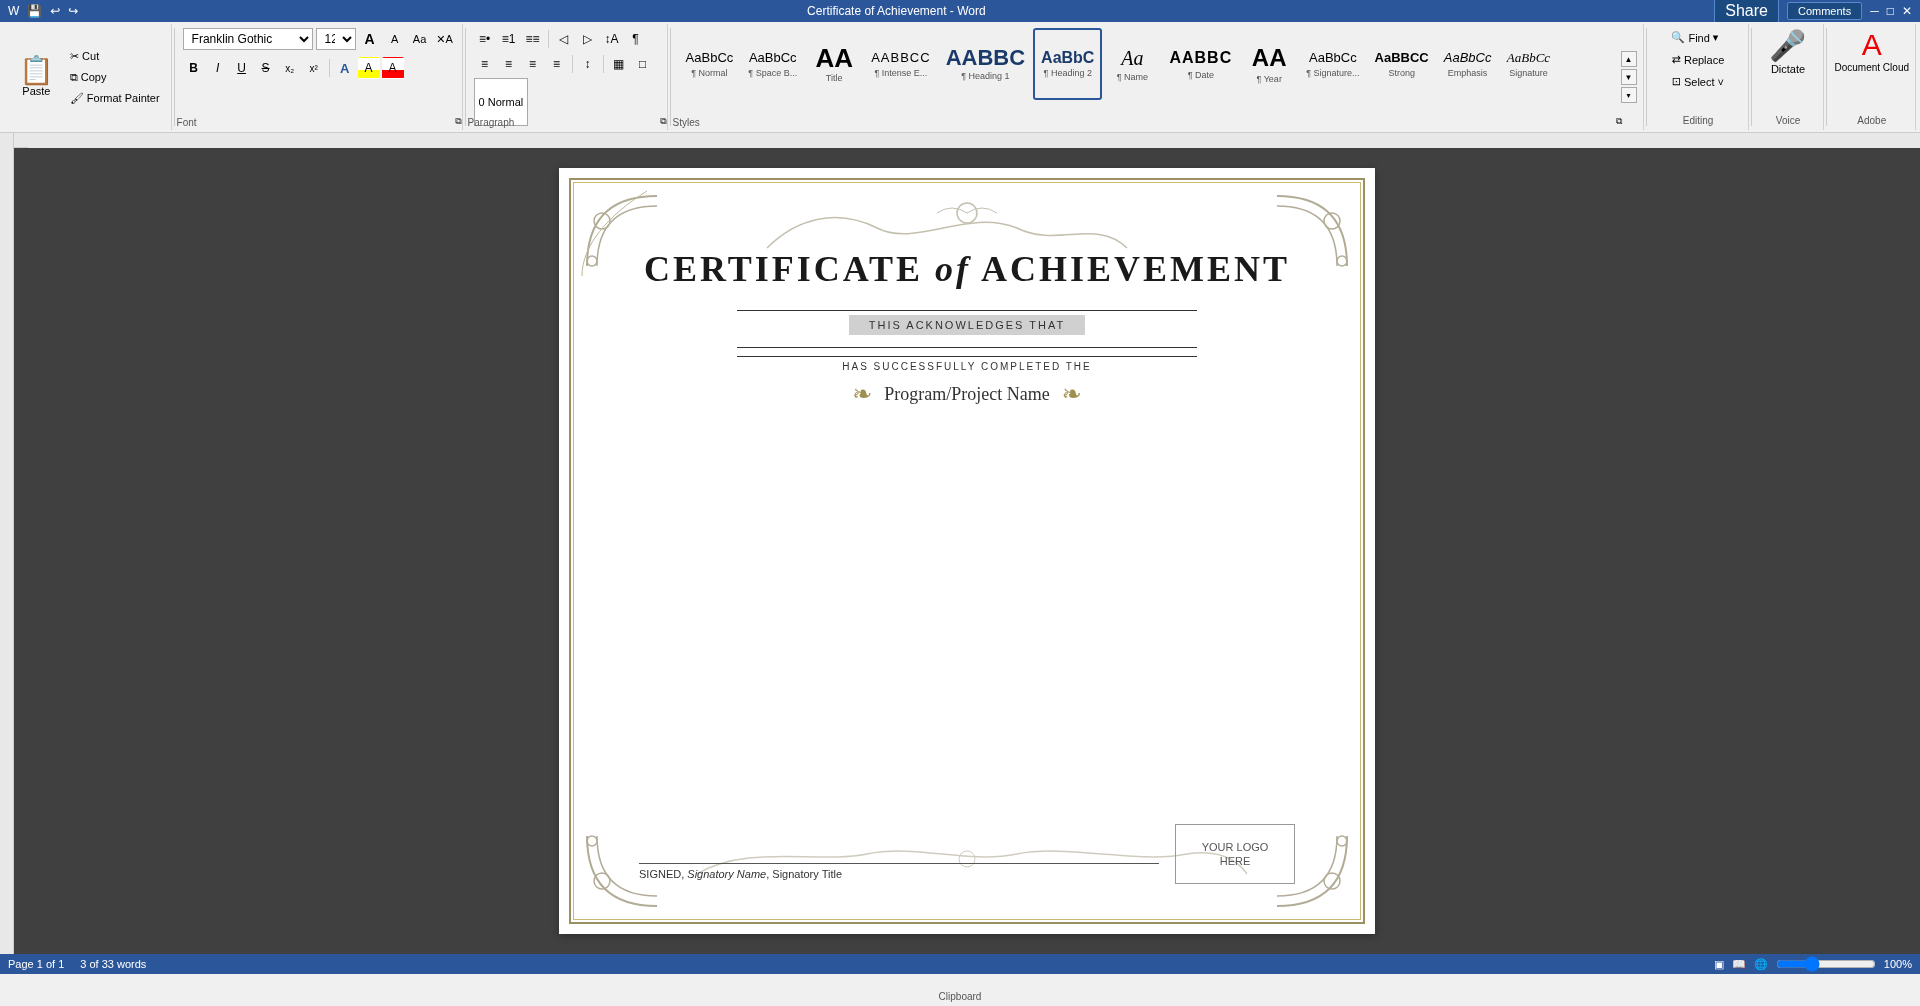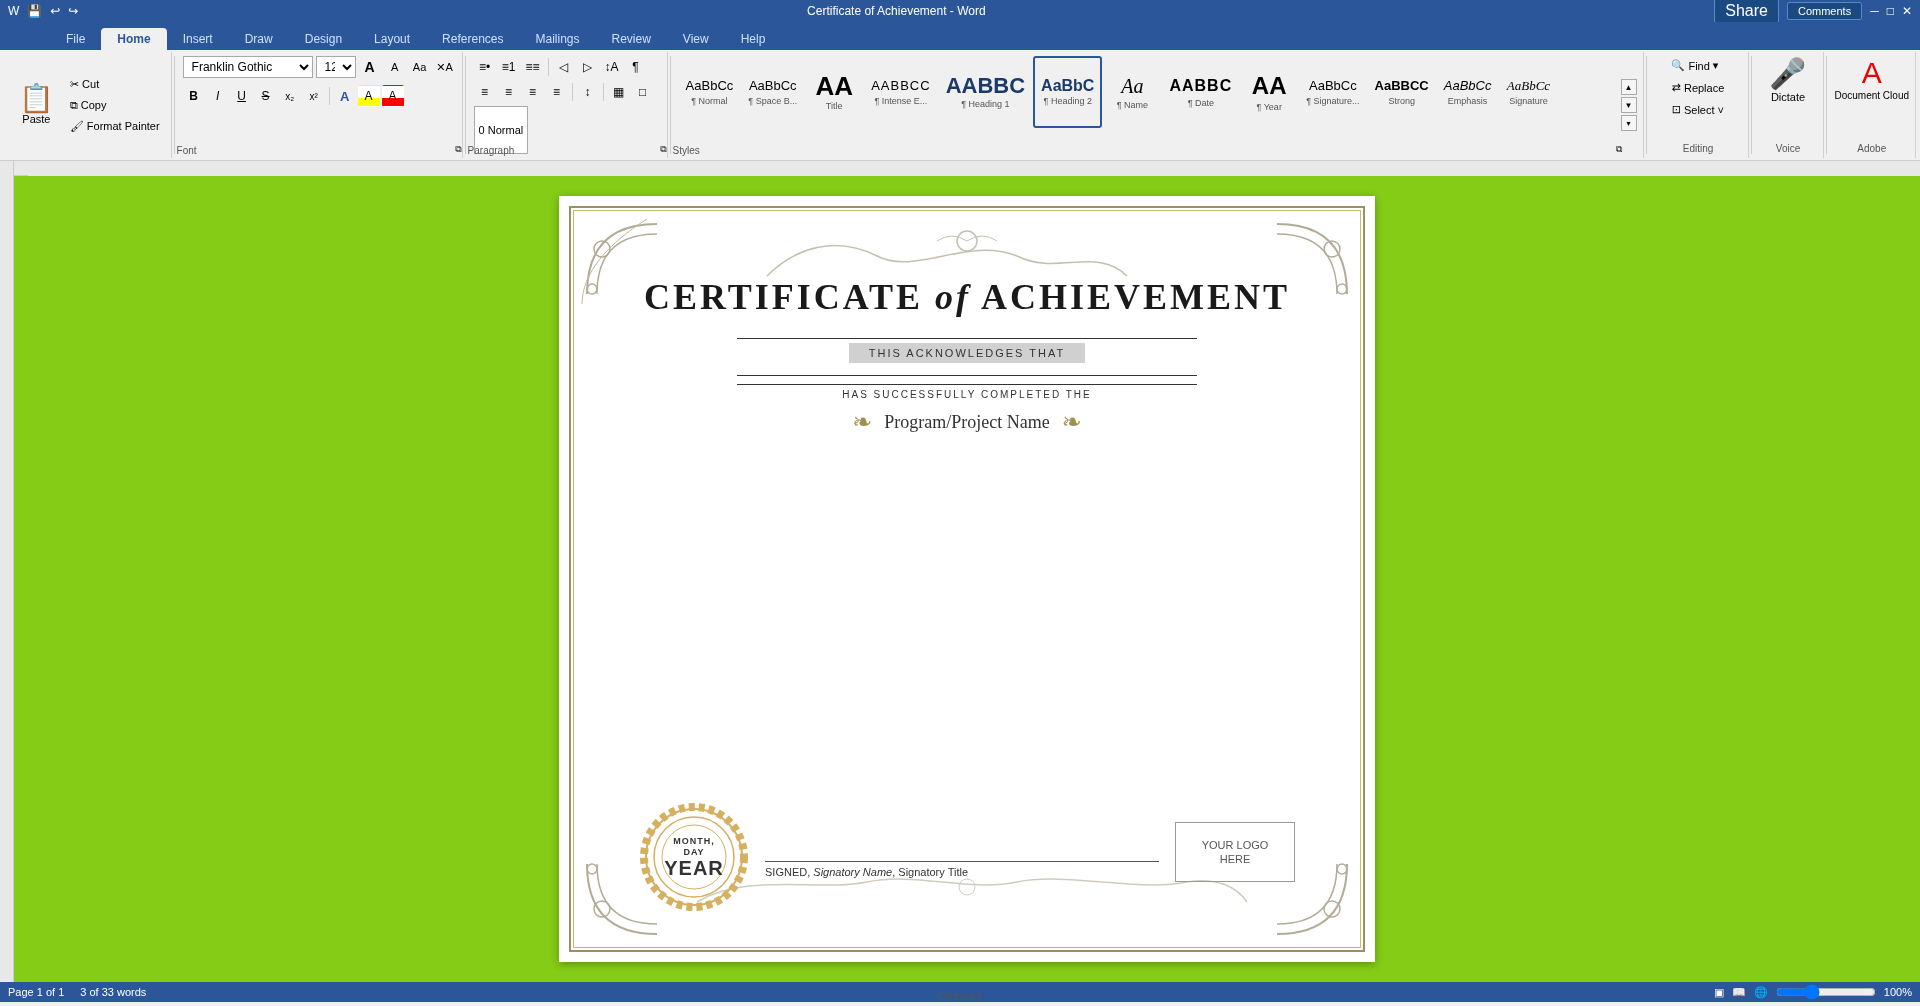--- a/index.html
+++ b/index.html
@@ -151,21 +151,21 @@
     .style-label {
       font-size: 9px;
       color: #555;
       margin-top: 2px;
       text-align: center;
     }
 
     
     .doc-area {
       display: flex;
-      background: #84cc16;
+      background: #404040;
       height: calc(1006px - 22px - 28px - 130px - 20px);
       overflow: auto;
       padding: 20px;
       justify-content: center;
     }
 
     .page {
       background: white;
       width: 816px;
       min-height: 620px;
@@ -409,33 +409,20 @@
     <div style="font-size:12px;">Certificate of Achievement - Word</div>
     <div class="title-bar-right">
       <button style="background:#1a4a80;border:1px solid #5588cc;color:white;padding:2px 10px;font-size:16px;cursor:pointer;border-radius:2px;">Share</button>
       <button style="background:#1a4a80;border:1px solid #5588cc;color:white;padding:2px 10px;font-size:11px;cursor:pointer;border-radius:2px;">Comments</button>
       <span>─</span>
       <span>□</span>
       <span>✕</span>
     </div>
   </div>
 
-  <div class="tab-bar">
-    <div class="tab">File</div>
-    <div class="tab active">Home</div>
-    <div class="tab">Insert</div>
-    <div class="tab">Draw</div>
-    <div class="tab">Design</div>
-    <div class="tab">Layout</div>
-    <div class="tab">References</div>
-    <div class="tab">Mailings</div>
-    <div class="tab">Review</div>
-    <div class="tab">View</div>
-    <div class="tab">Help</div>
-  </div>
 
   <div class="ribbon">
     <div class="ribbon-content">
 
       <div class="ribbon-group" style="flex-direction:row;align-items:stretch;gap:2px;">
         <div style="display:flex;flex-direction:column;align-items:center;justify-content:center;">
           <div class="paste-btn">
             <div class="paste-icon">📋</div>
             <span style="font-size:11px;">Paste</span>
           </div>
@@ -728,35 +715,20 @@
             <div class="cert-completed">HAS SUCCESSFULLY COMPLETED THE</div>
 
             <div class="cert-program-row">
               <span class="cert-flourish">❧</span>
               <span class="cert-program">Program/Project Name</span>
               <span class="cert-flourish">❧</span>
             </div>
 
             <div class="cert-bottom">
 
-              <div class="cert-seal">
-                <svg class="cert-seal-svg" viewBox="0 0 110 110">
-
-                  <circle cx="55" cy="55" r="48" fill="none" stroke="#d4b060" stroke-width="2"></circle>
-                  <circle cx="55" cy="55" r="40" fill="none" stroke="#d4b060" stroke-width="1.5"></circle>
-
-                  <circle cx="55" cy="55" r="50" fill="none" stroke="#d4b060" stroke-width="8" stroke-dasharray="6 4"></circle>
-
-                  <circle cx="55" cy="55" r="32" fill="none" stroke="#d4b060" stroke-width="1"></circle>
-                </svg>
-                <div class="cert-seal-text">
-                  <span style="font-size:9px;letter-spacing:1px;">MONTH, DAY</span>
-                  <span class="cert-seal-year">YEAR</span>
-                </div>
-              </div>
 
               <div class="cert-signature-area">
                 <div style="height:40px;border-bottom:1px solid #555;margin-bottom:4px;"></div>
                 <div style="font-size:11px;color:#333;">
                   <span>SIGNED,</span>
                   <em>Signatory Name</em>,
                   <span>Signatory Title</span>
                 </div>
               </div>
 

